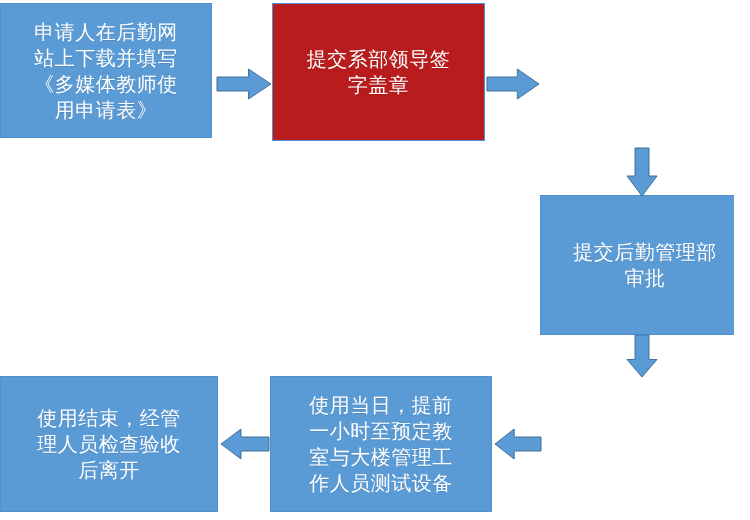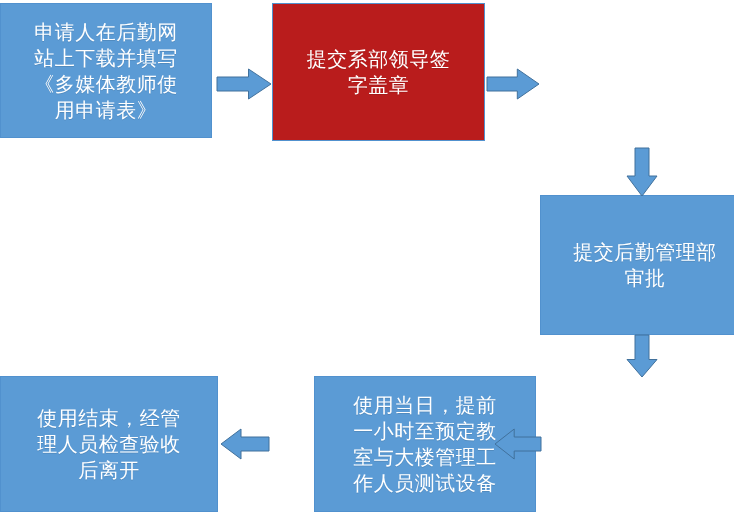--- a/index.html
+++ b/index.html
@@ -60,21 +60,21 @@
 字盖章</span>
   </div>
 
 
   <div class="node" id="node-n4" style="left: 540px; top: 195px; width: 210px; height: 140px; font-size: 20px; background: rgb(91, 155, 213); border-color: rgb(81, 145, 206); color: rgb(255, 255, 255);">
     <span class="node-txt">提交后勤管理部
 审批</span>
   </div>
 
 
-  <div class="node" id="node-n6" style="left: 270px; top: 376px; width: 222px; height: 136px; font-size: 20px; background: rgb(91, 155, 213); border-color: rgb(81, 145, 206); color: rgb(255, 255, 255); margin-left: 44px;">
+  <div class="node" id="node-n6" style="left: 270px; top: 376px; width: 222px; height: 136px; font-size: 20px; background: rgb(91, 155, 213); border-color: rgb(81, 145, 206); color: rgb(255, 255, 255);">
     <span class="node-txt">使用当日，提前
 一小时至预定教
 室与大楼管理工
 作人员测试设备</span>
   </div>
 
   <div class="node" id="node-n7" style="left: 0px; top: 376px; width: 218px; height: 136px; font-size: 20px; background: rgb(91, 155, 213); border-color: rgb(81, 145, 206); color: rgb(255, 255, 255);">
     <span class="node-txt">使用结束，经管
 理人员检查验收
 后离开</span>

